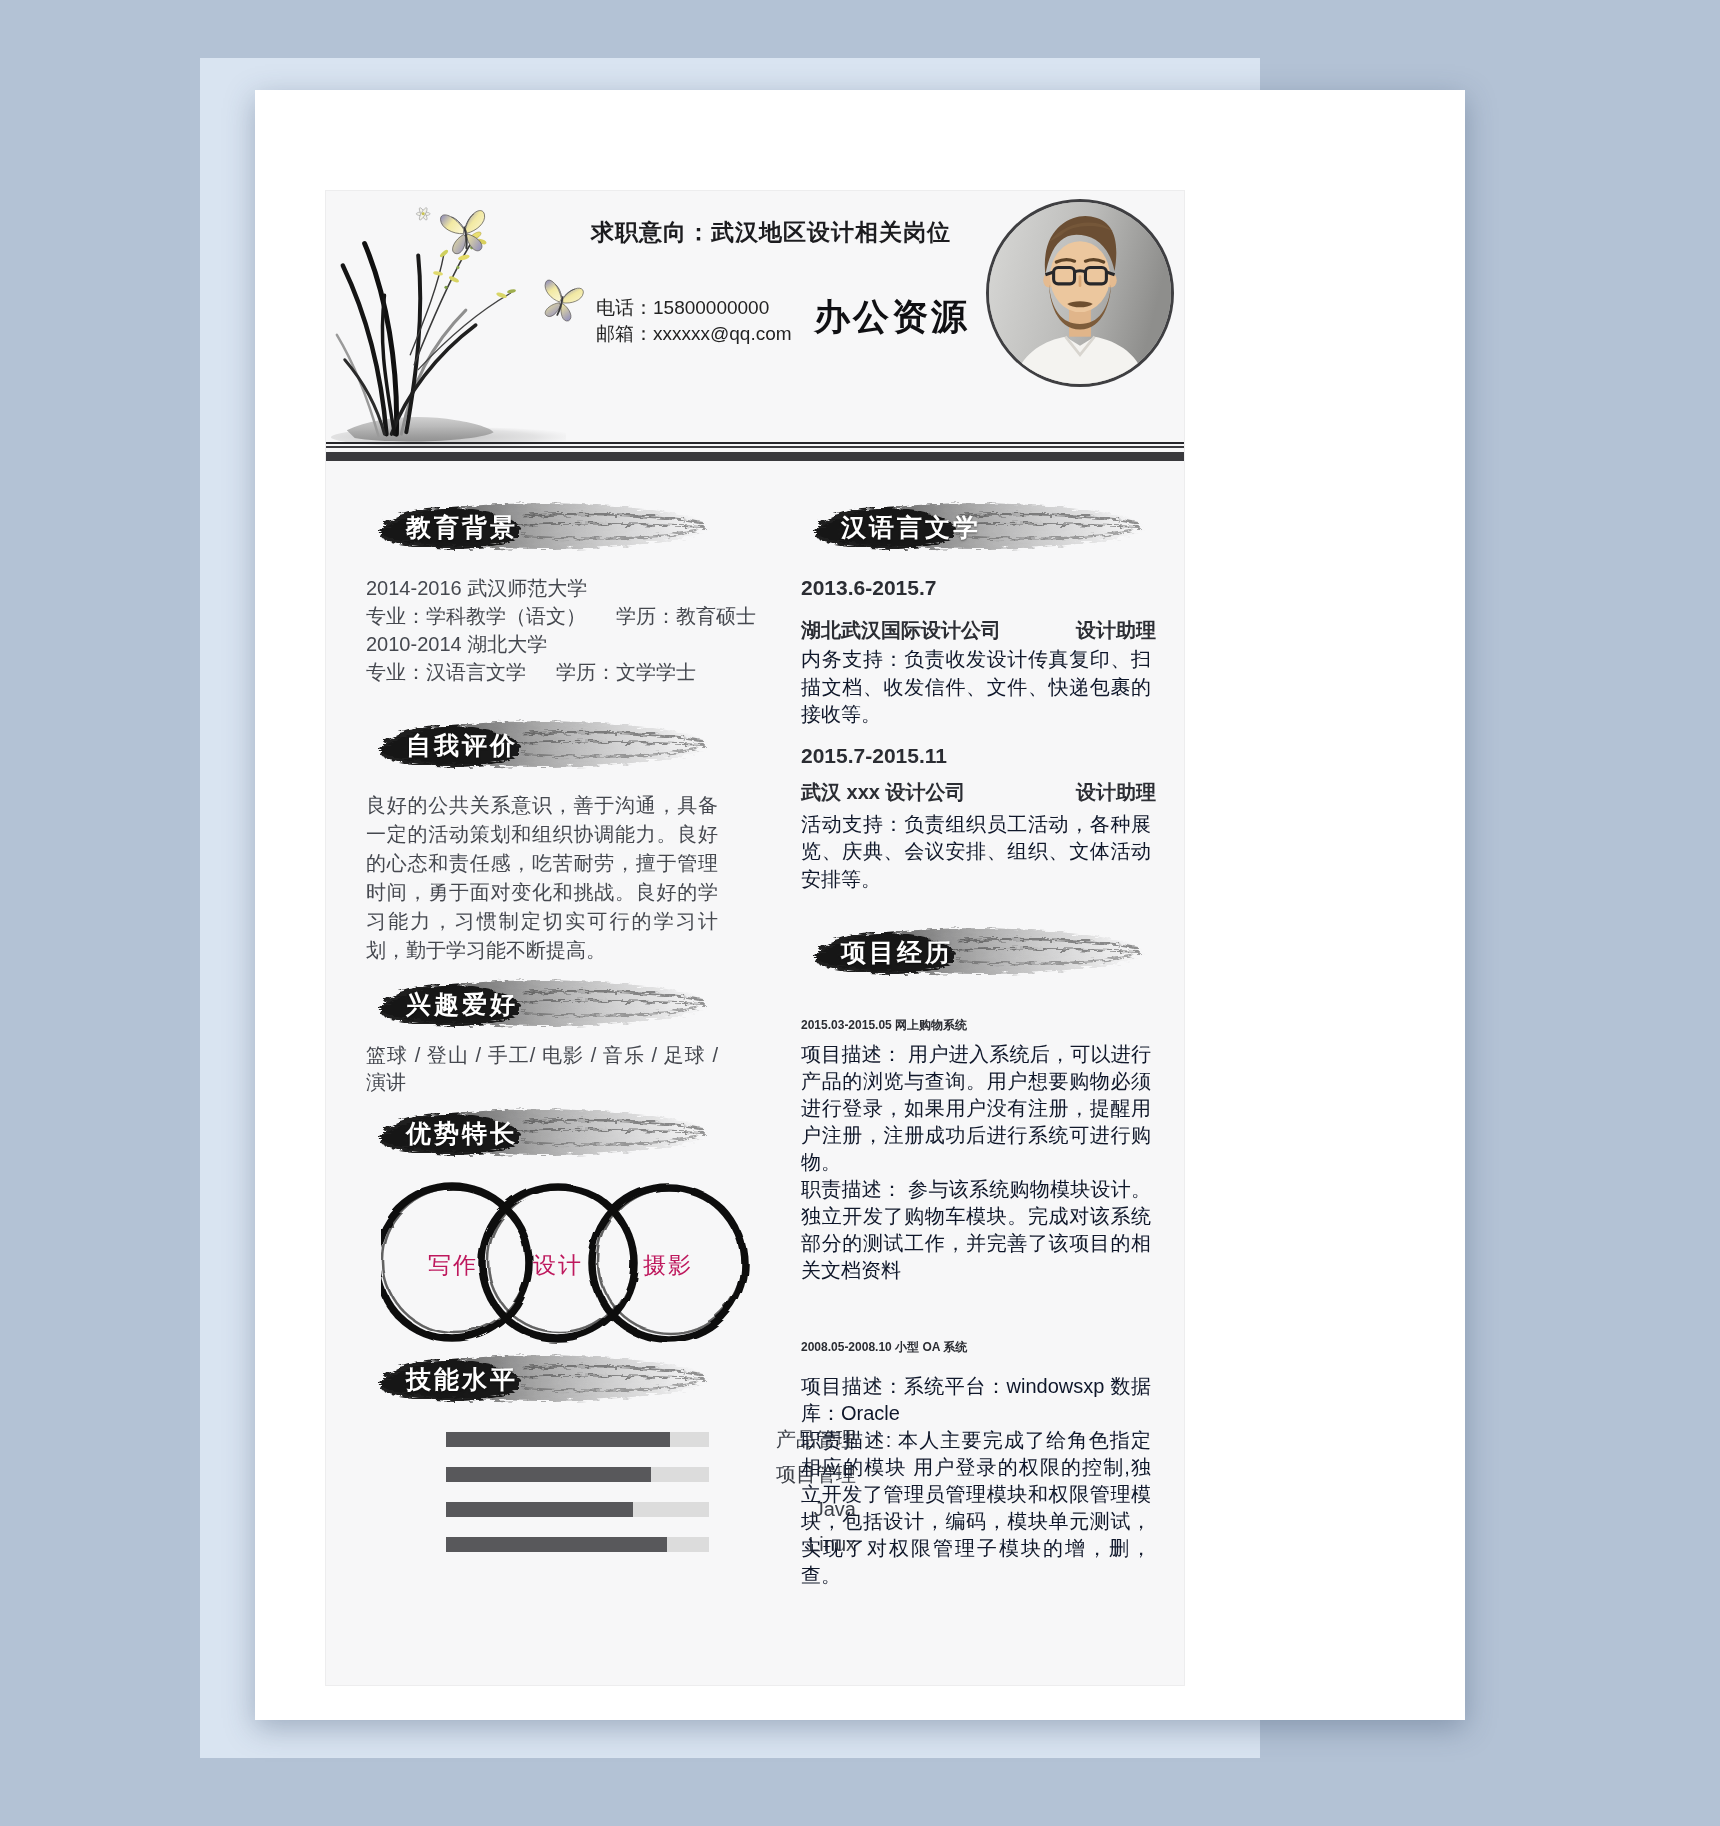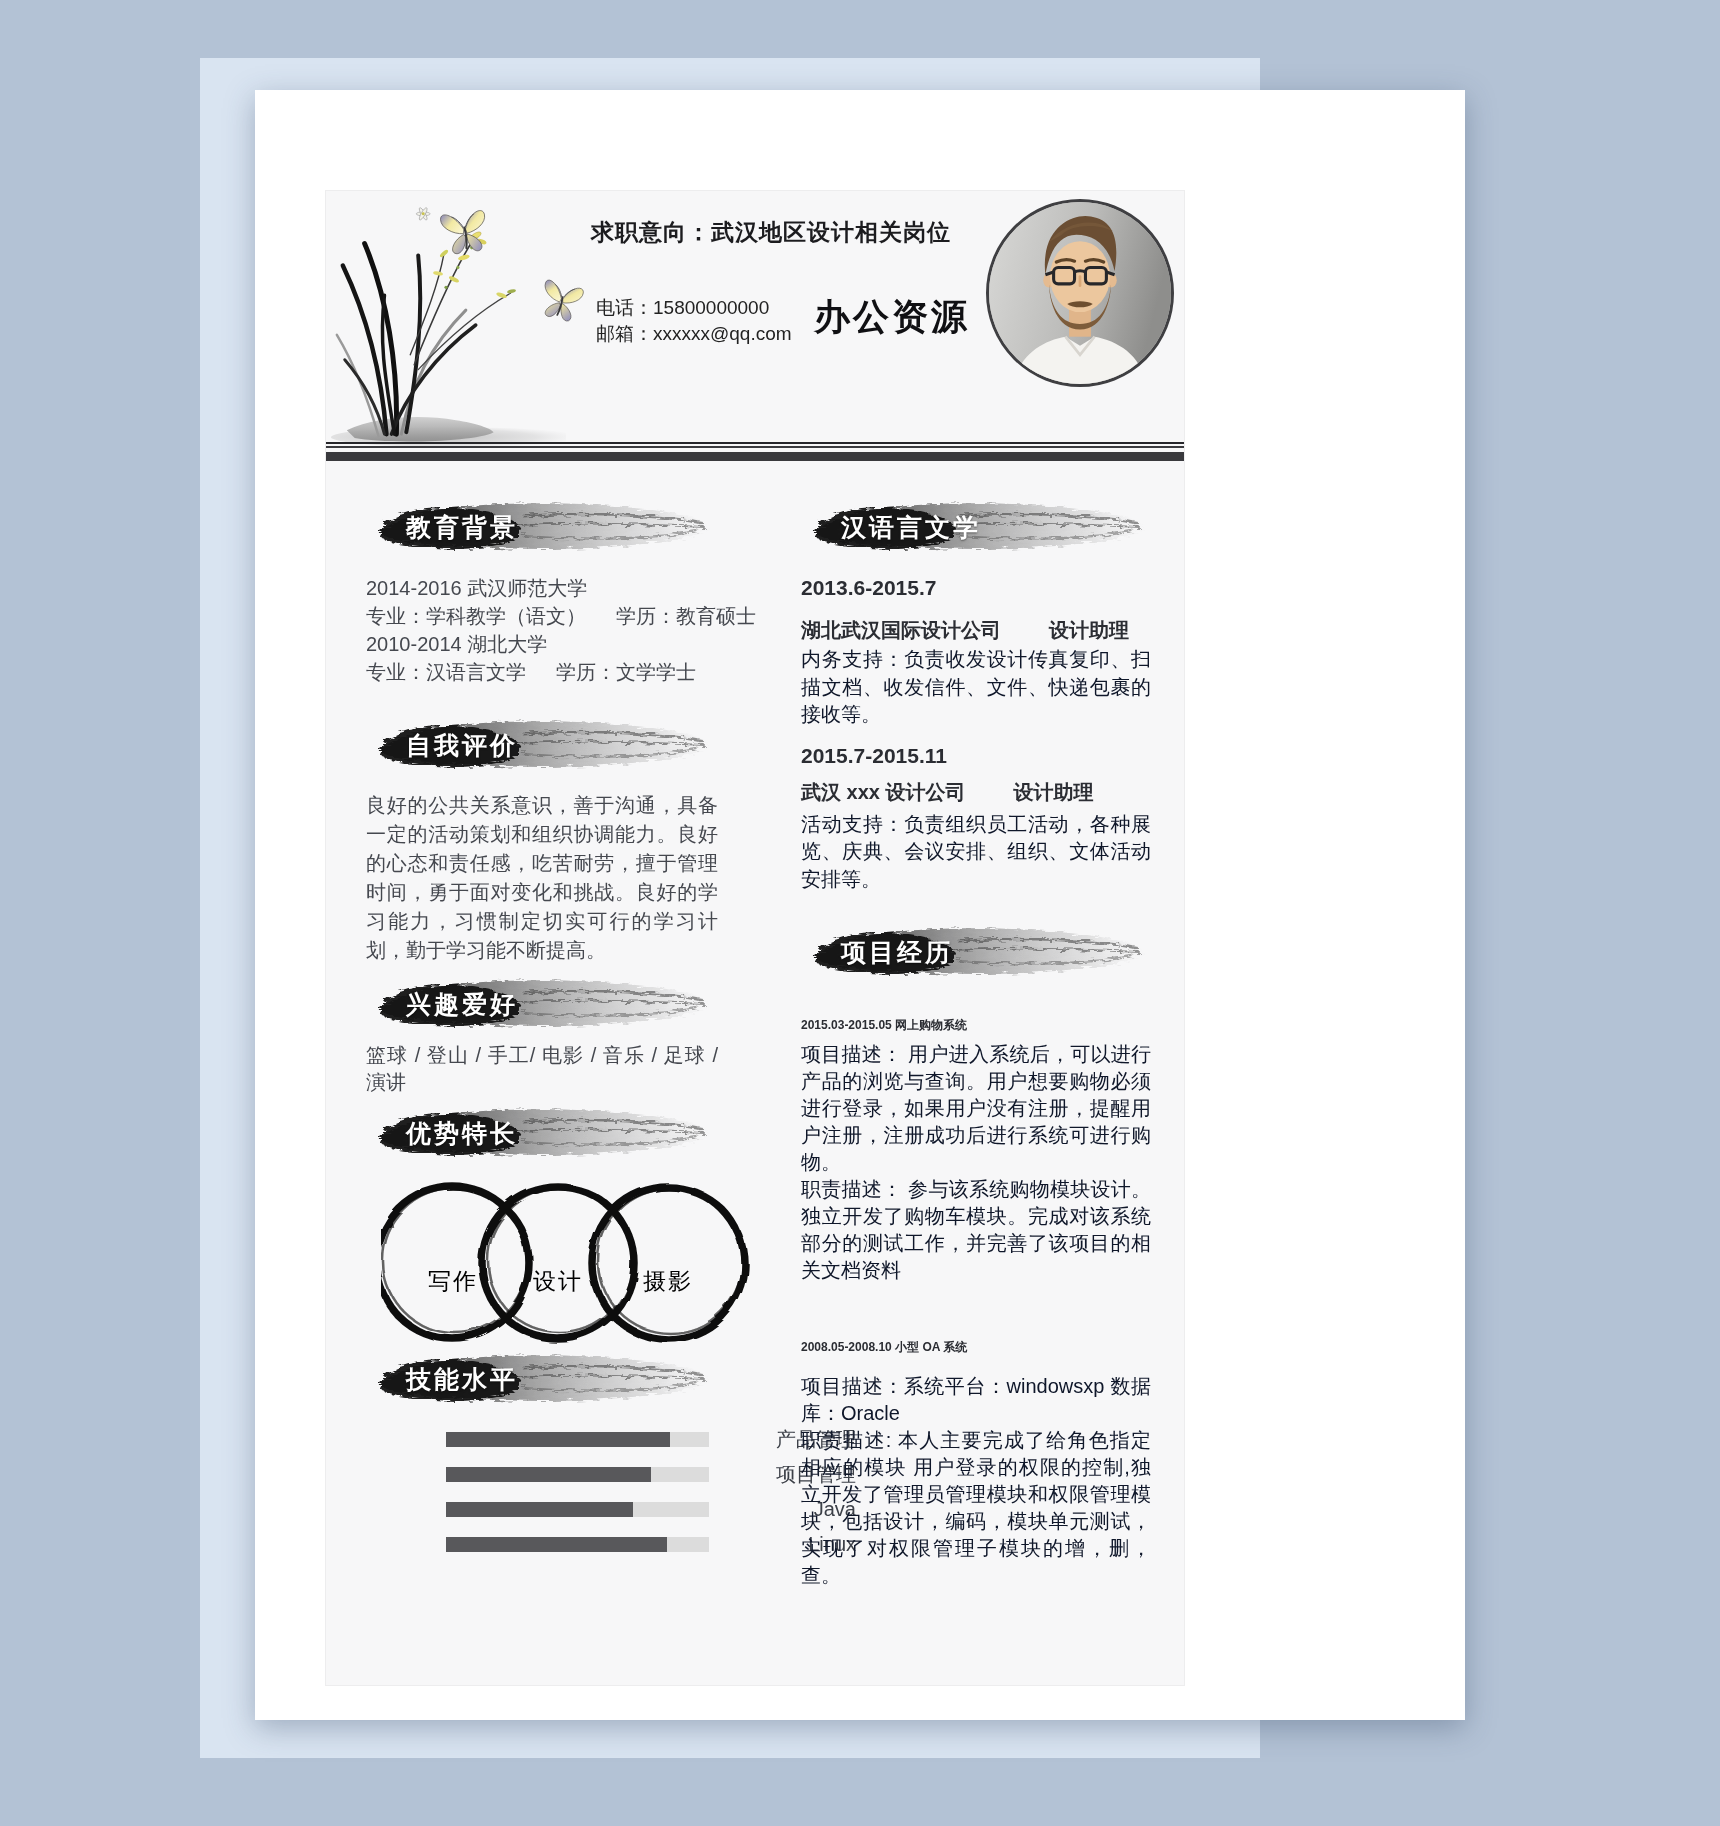--- a/index.html
+++ b/index.html
@@ -74,34 +74,34 @@
 
   .m-selfbrush { margin-top:23px; }
   .m-selfpara  { margin-top:10px; }
   .m-intbrush  { margin-top:3px; }
   .m-intpara   { margin-top:2px; line-height:27px; }
   .m-strbrush  { margin-top:1px; }
 
   .circles { position:relative; margin-top:9px; margin-left:15px; width:370px; height:170px; }
   .circles svg { position:absolute; inset:0; width:100%; height:100%; }
   .circle-label {
-    position:absolute; top:88px; width:80px; text-align:center;
-    font-size:23px; color:#000000; letter-spacing:2px;
+    position:absolute; top:72px; width:80px; text-align:center;
+    font-size:23px; color:#be185d; letter-spacing:2px;
   }
   .cl-0 { left:32px; } .cl-1 { left:137px; } .cl-2 { left:247px; }
 
   .m-sklbrush { margin-top:-5px; }
   .skills { margin-top:17px; margin-left:80px; width:410px; }
   .skill-row { display:flex; align-items:center; height:15px; margin-bottom:20px; }
   .bar-track { width:263px; height:15px; background:#dcdcdc; }
   .bar-fill { height:100%; background:#58585b; }
   .skill-label { flex:1; text-align:right; font-size:20px; color:#3c4048; }
 
   .work-period { margin-top:13px; font-size:21px; font-weight:700; color:#2b2d33; line-height:24px; }
-  .work-company { display:flex; gap:48px; margin-top:18px; line-height:24px; white-space:nowrap; }
+  .work-company { display:flex; gap:48px; margin-top:18px; line-height:24px; white-space:nowrap;justify-content:space-between; }
   .work-desc { margin-top:4px; line-height:27.5px; }
   .m-p2 { margin-top:15px; } .m-c2 { margin-top:12px; } .m-d2 { margin-top:7px; }
 
   .m-projbrush { margin-top:23px; }
   .proj-title { margin-top:25px; font-size:12px; font-weight:700; color:#2b2d33; line-height:24px; }
   .proj-desc { margin-top:4px; }
   .m-pt2 { margin-top:51px; } .m-pd2 { margin-top:14px; }
 
   .defs-holder { position:absolute; width:0; height:0; overflow:hidden; }
 </style>

